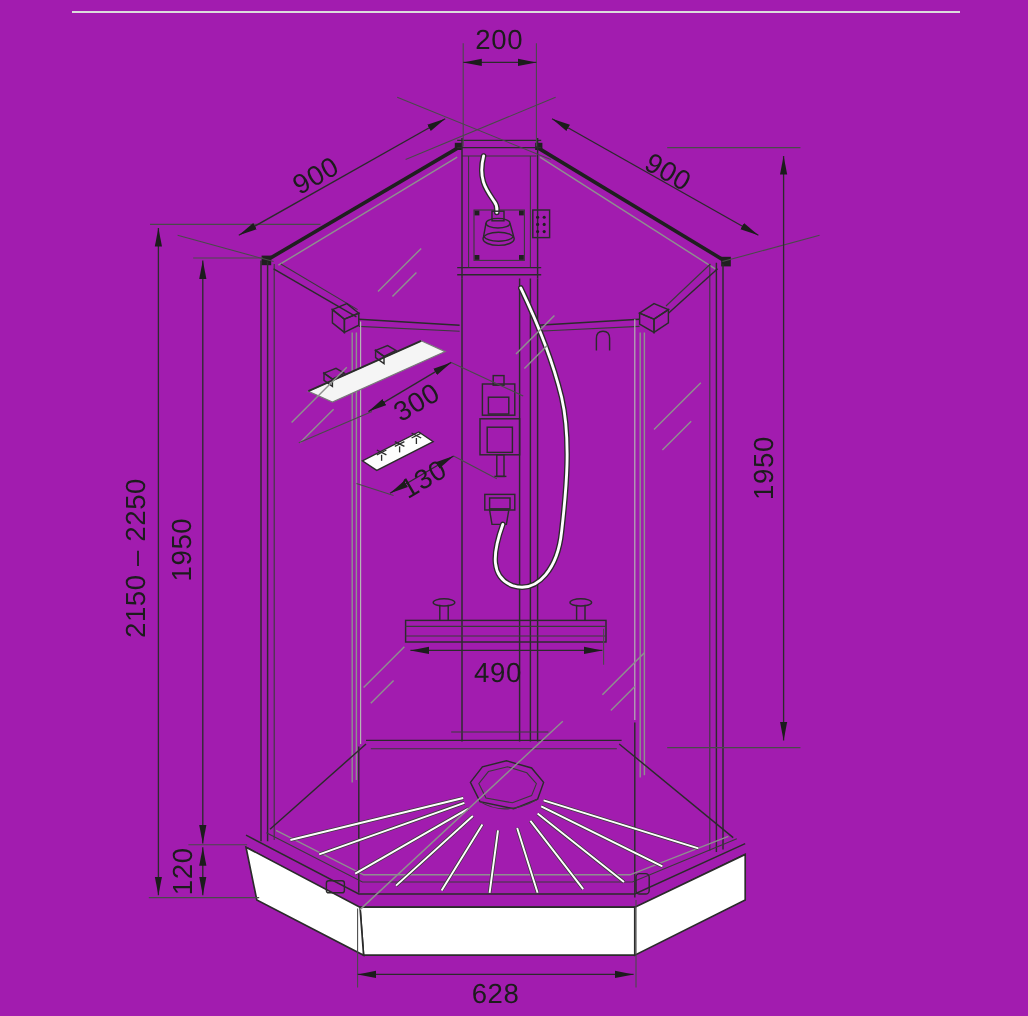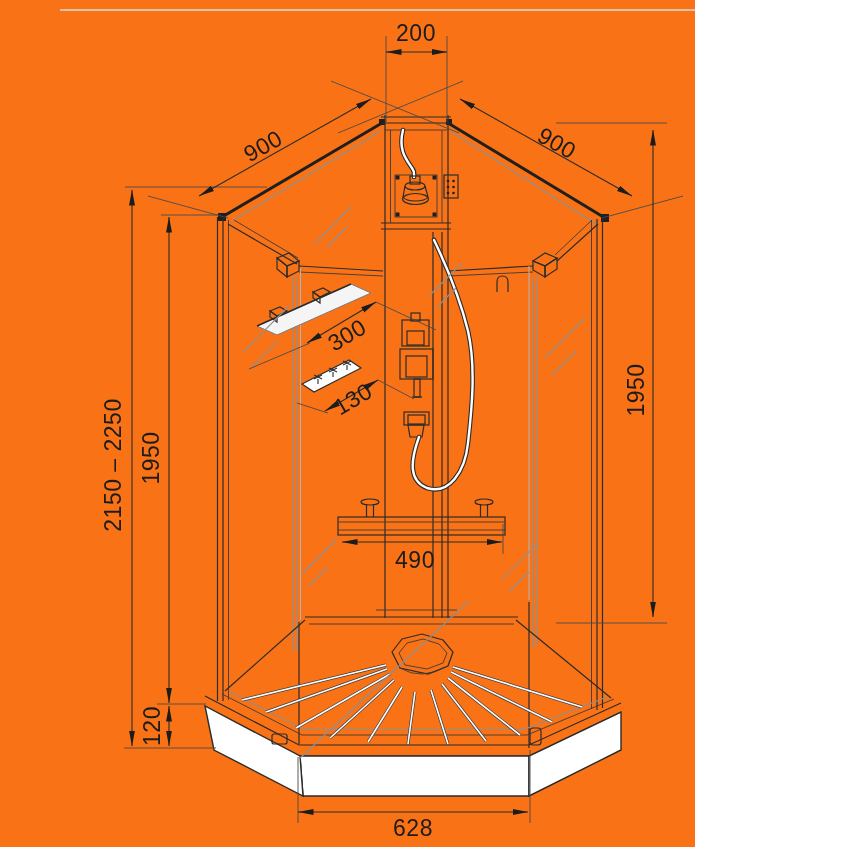--- a/index.html
+++ b/index.html
@@ -1,16 +1,16 @@
 <!DOCTYPE html>
 <html><head>
 <meta charset="utf-8">
 <style>
   html,body{margin:0;padding:0;background:#ffffff;}
-  .stage{position:relative;width:695px;height:847px;background:#f97316;overflow:hidden;
+  .stage{position:relative;width:857px;height:847px;background:#a21caf;overflow:hidden;
          font-family:"Liberation Sans", sans-serif;}
   svg{display:block;}
   text.dim{font-family:"Liberation Sans", sans-serif;font-size:23px;fill:#1c1c1c;letter-spacing:.5px;}
   .ln{stroke:#2b2b2b;stroke-width:1.2;fill:none;}
   .thick{stroke:#1f1f1f;stroke-width:3;fill:none;}
   .thin{stroke:#3a3a3a;stroke-width:.9;fill:none;}
   .gray{stroke:#8f8f8f;stroke-width:1.2;fill:none;}
   .lgray{stroke:#b5b5b5;stroke-width:1;fill:none;}
   .dimln{stroke:#2b2b2b;stroke-width:1.1;fill:none;}
   .ext{stroke:#4a4a4a;stroke-width:.9;fill:none;}

